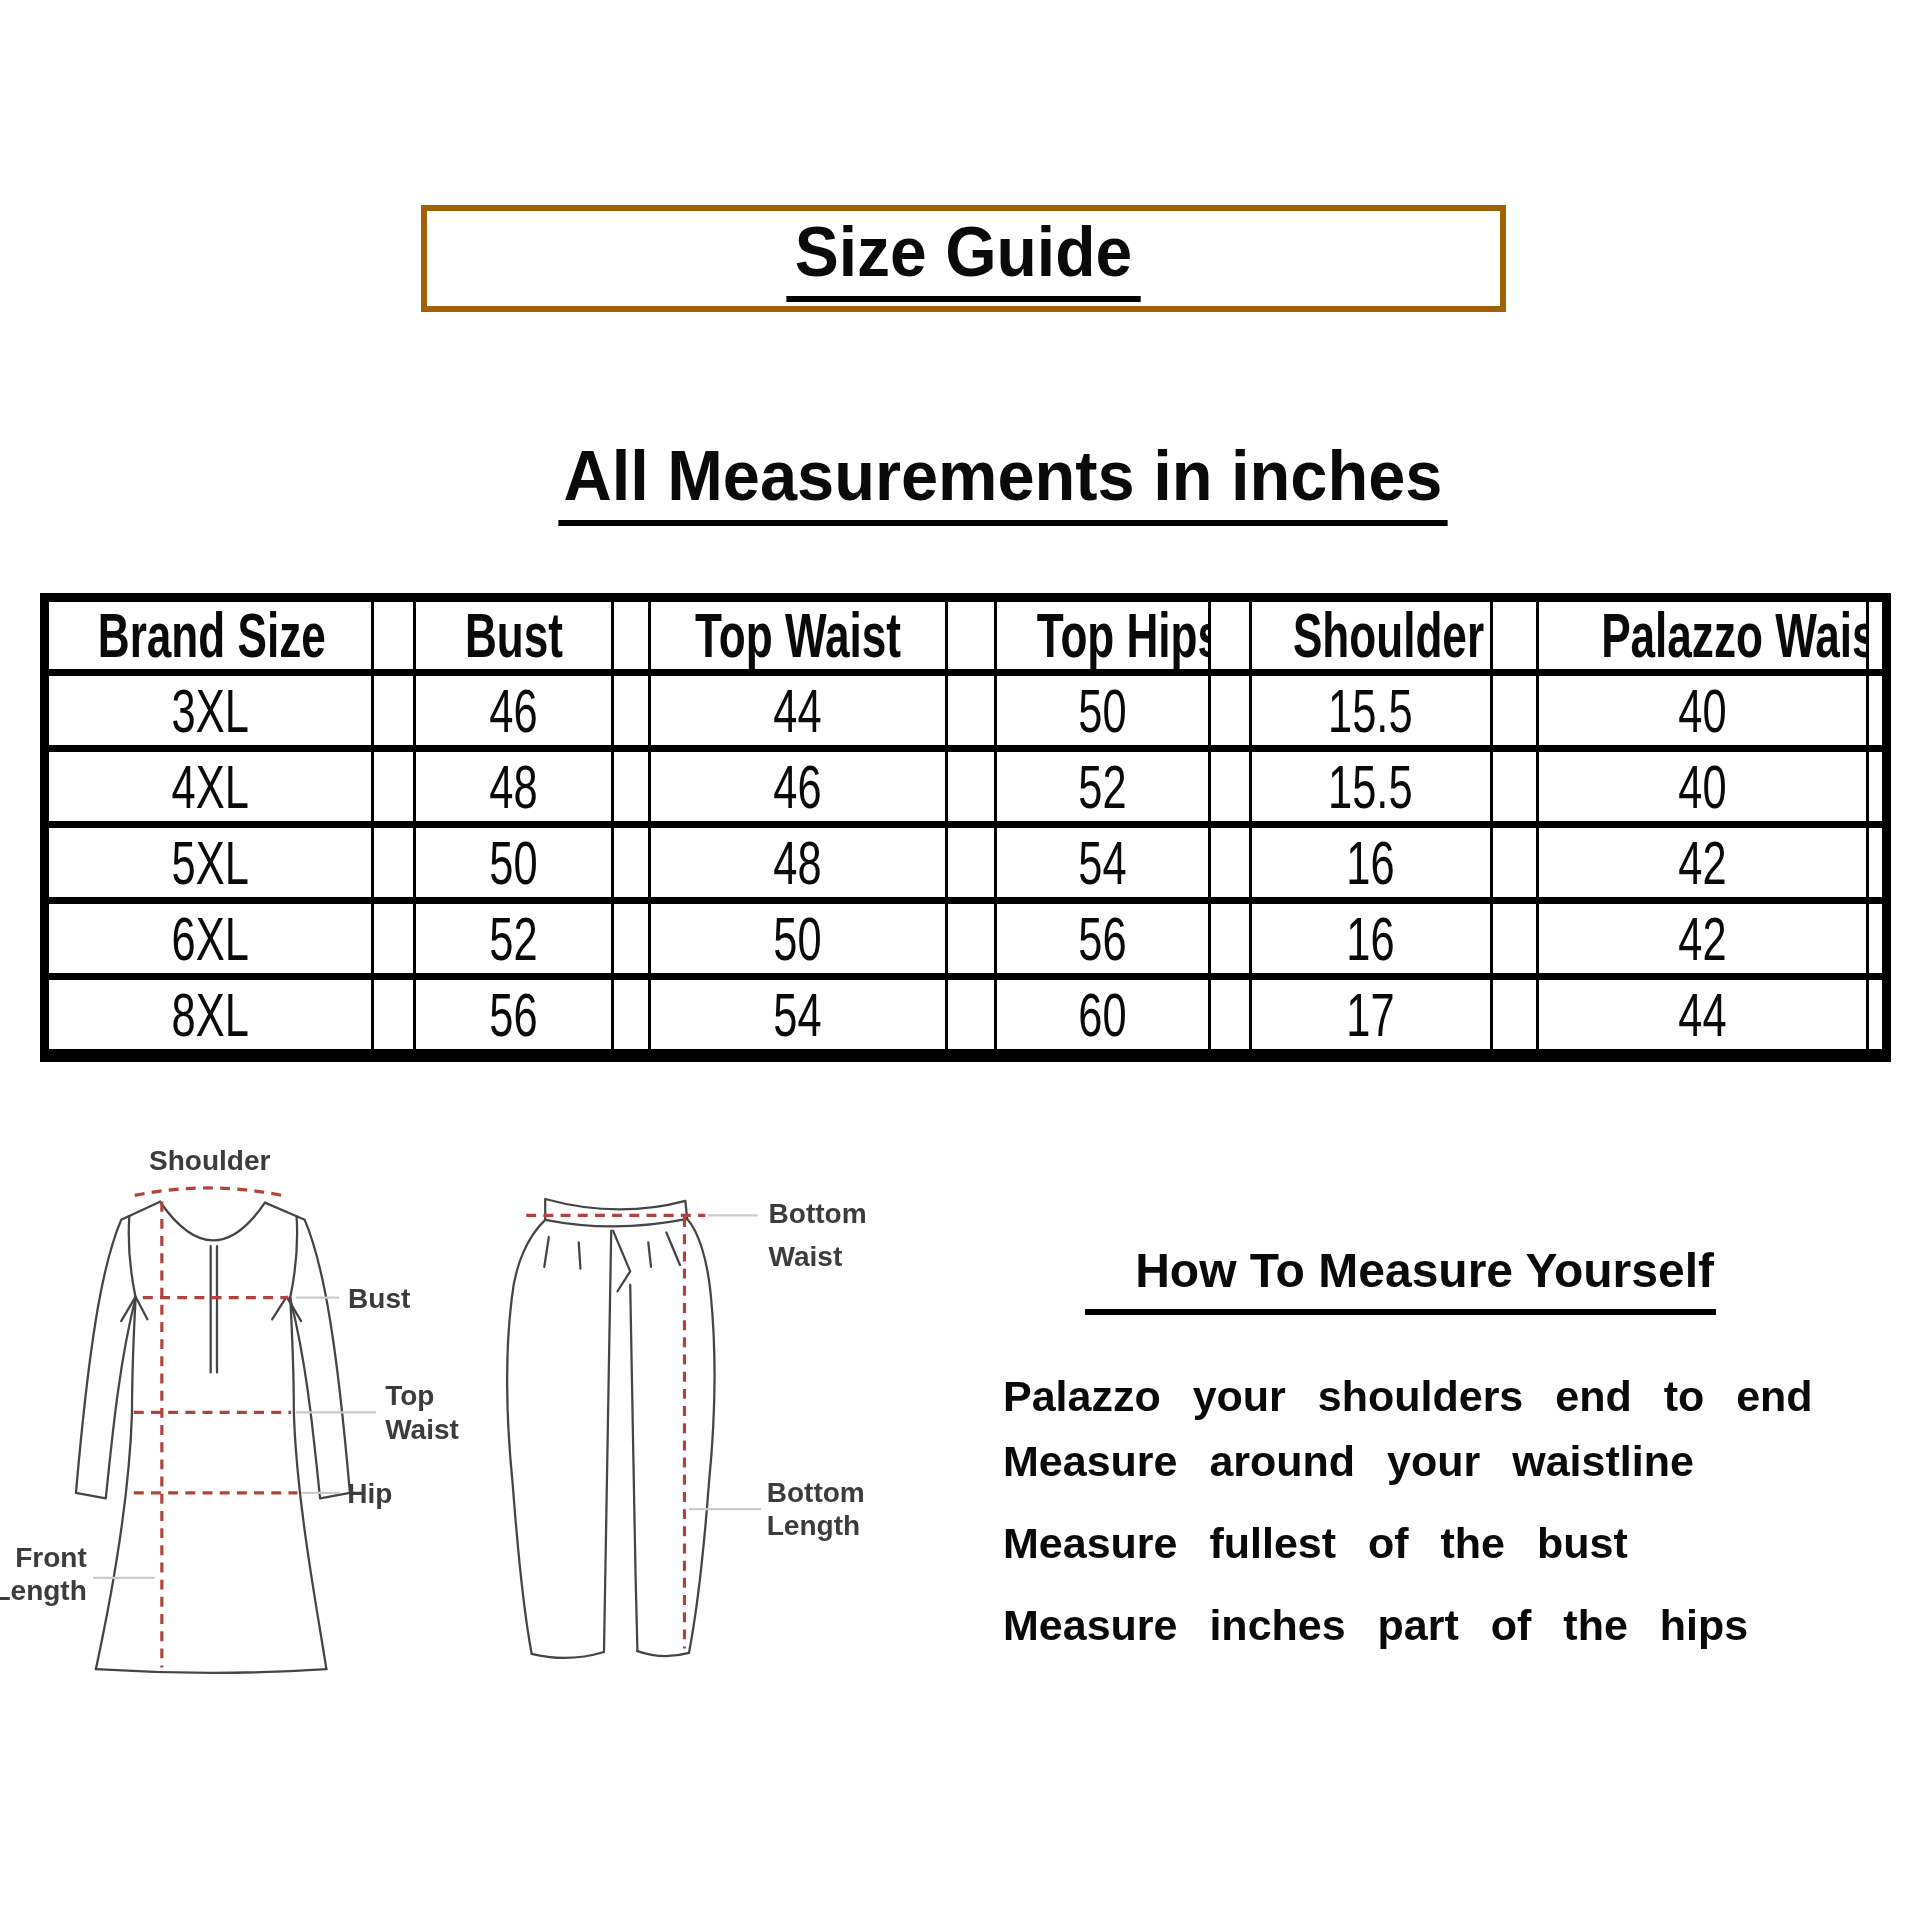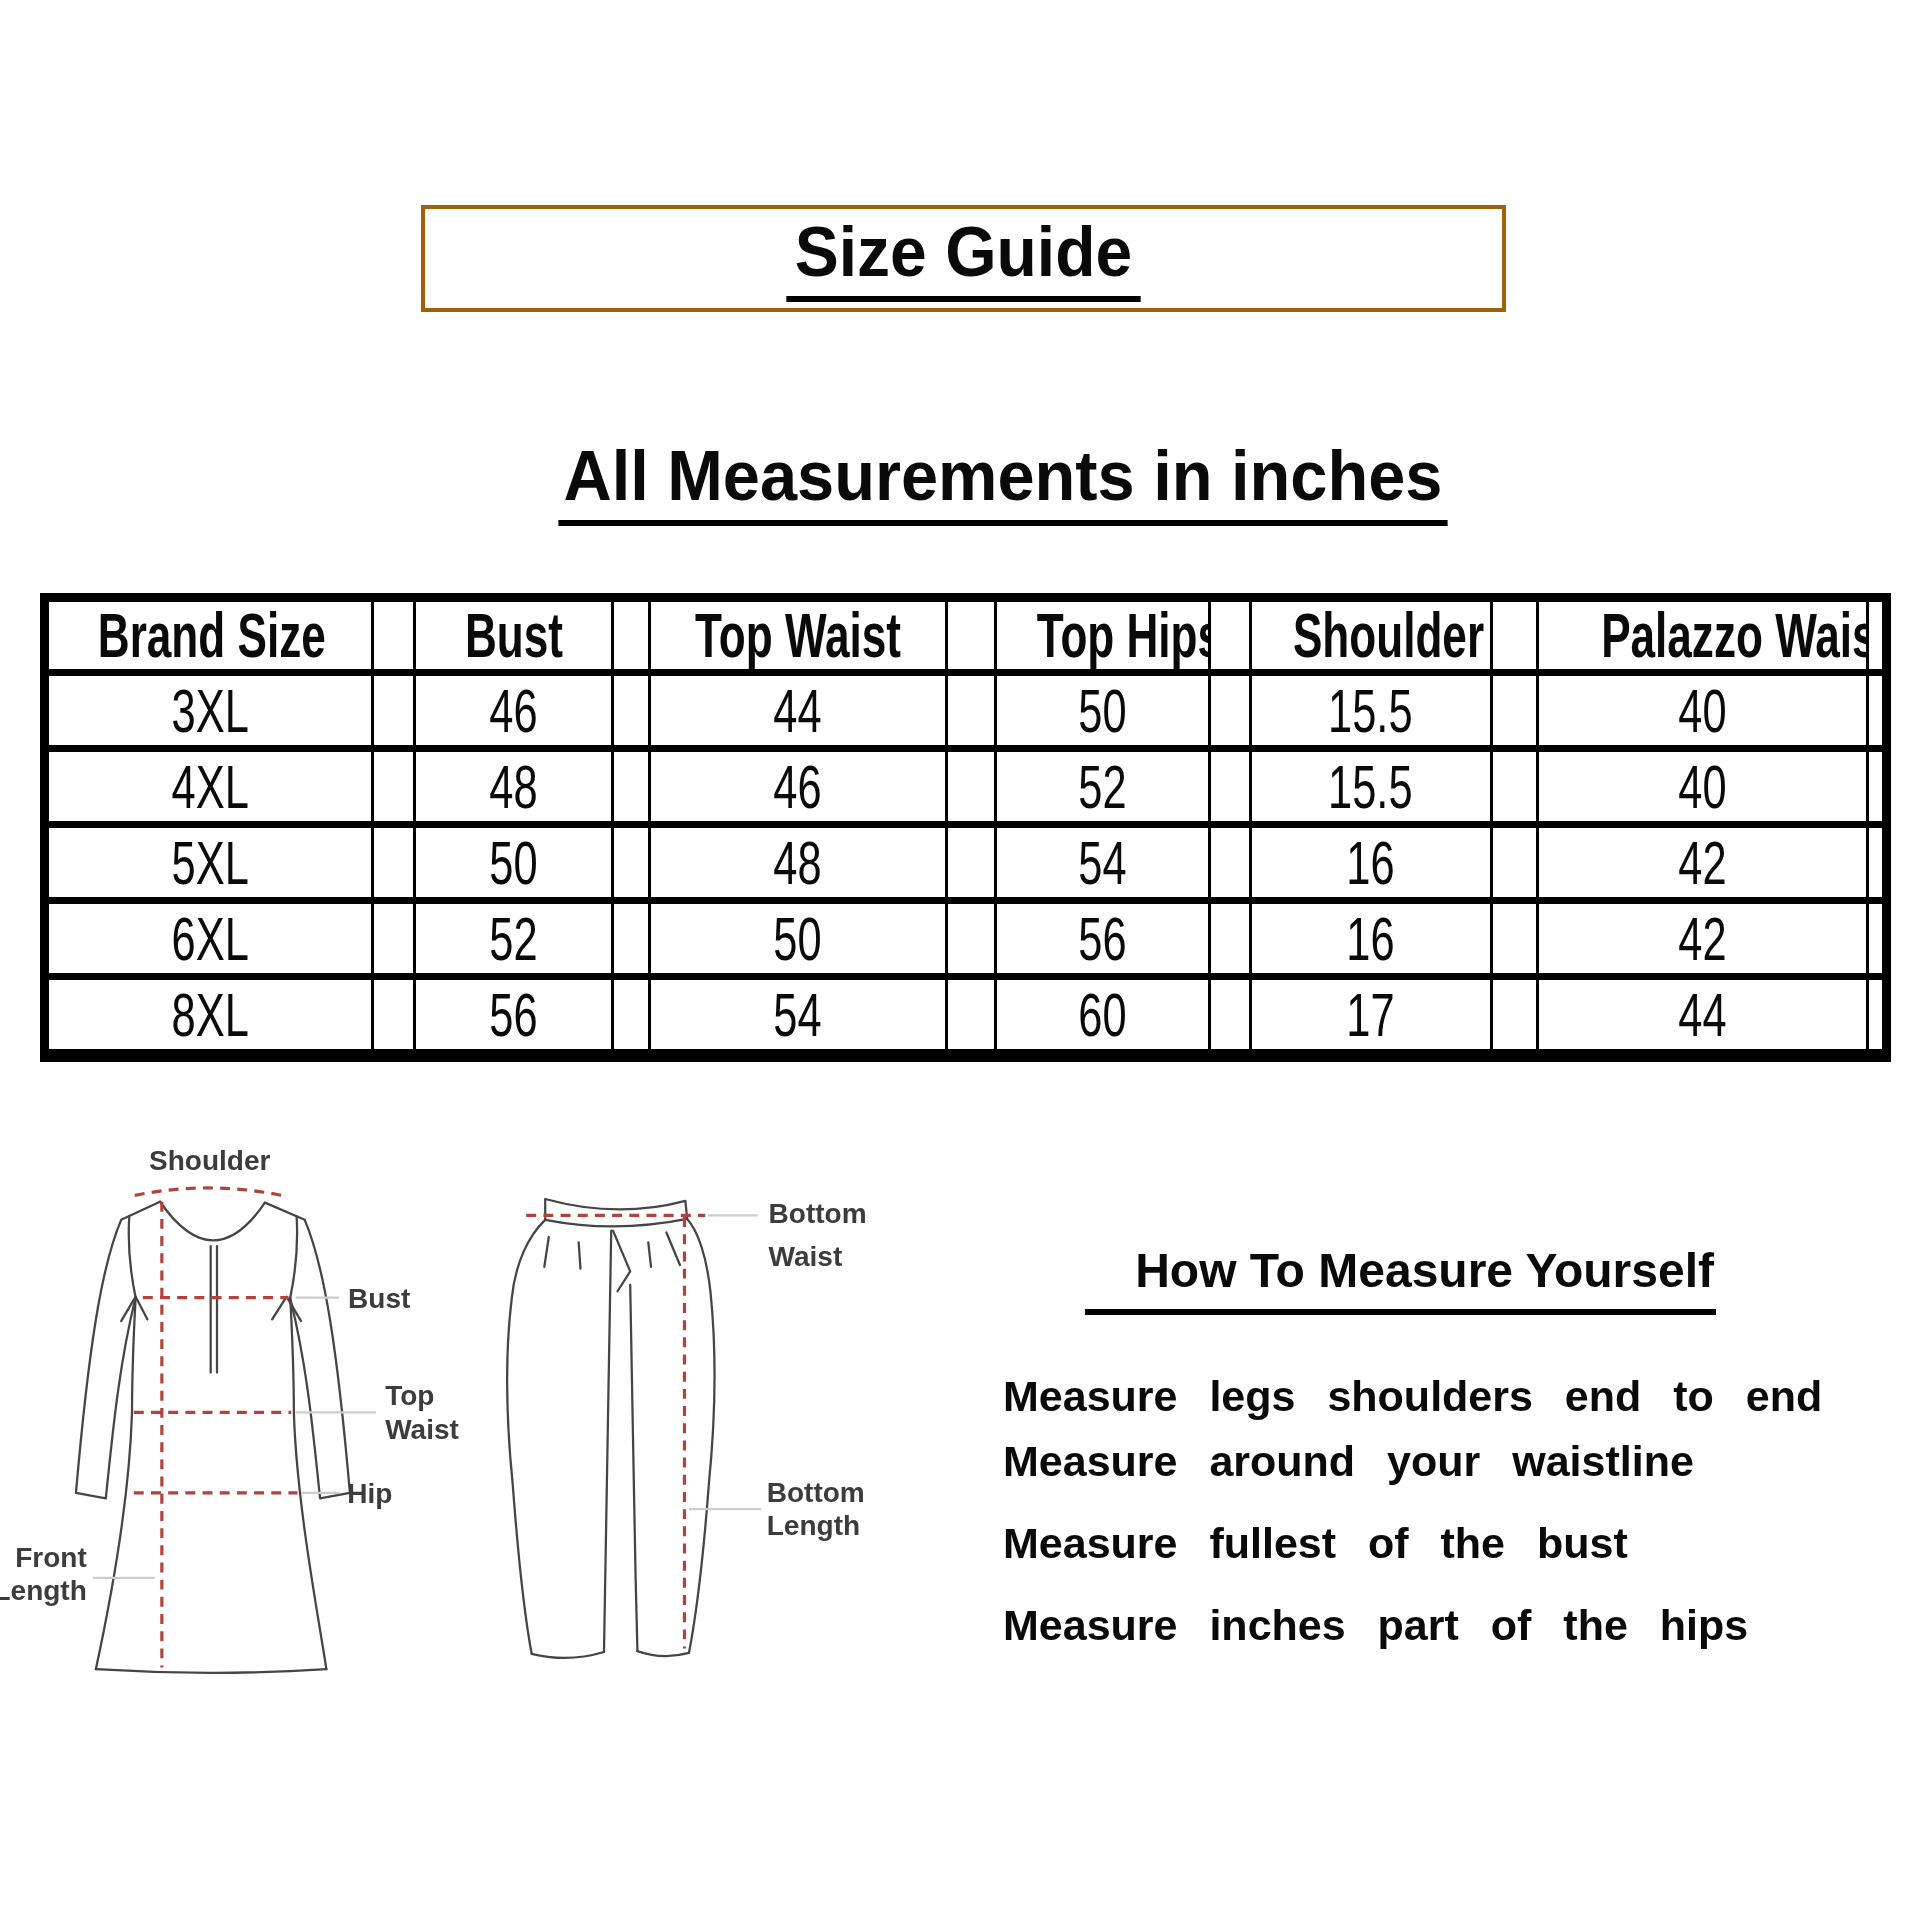--- a/index.html
+++ b/index.html
@@ -5,21 +5,21 @@
   html,body{margin:0;padding:0;}
   body{
     width:1925px;height:1925px;position:relative;background:#ffffff;
     font-family:"Liberation Sans","DejaVu Sans",sans-serif;color:#0a0a0a;
     overflow:hidden;
   }
   .abs{position:absolute;}
   
   .title-box{
     left:421px;top:205px;width:1085px;height:107px;
-    border:4px solid #a16207;box-sizing:border-box;
+    border:6px solid #a16207;box-sizing:border-box;
     display:flex;align-items:center;justify-content:center;
   }
   .title-text{
     display:inline-block;font-size:71px;font-weight:bold;line-height:1;
     transform:scaleX(0.93);transform-origin:center;
     border-bottom:6.3px solid #000;padding:0 9px 9px 9px;
     white-space:nowrap;
   }
   
   .subtitle-wrap{left:0;top:440px;width:1925px;text-align:center;padding-left:40px;}
@@ -243,19 +243,19 @@
   <text class="dlabel" x="850" y="139">Waist</text>
   <text class="dlabel" x="848" y="400">Bottom</text>
   <text class="dlabel" x="848" y="437">Length</text>
 </svg>
 
 <div class="abs howto">
   <div class="howto-head">
     <span class="howto-head-text">How To Measure Yourself</span>
   </div>
   <div class="howto-lines">
-    <p class="howto-line gap-sm">Measure legs shoulders end to end</p>
+    <p class="howto-line gap-sm">Palazzo your shoulders end to end</p>
     <p class="howto-line gap-lg">Measure around your waistline</p>
     <p class="howto-line gap-lg">Measure fullest of the bust</p>
     <p class="howto-line gap-lg">Measure inches part of the hips</p>
   </div>
 </div>
 
 
 </body></html>

